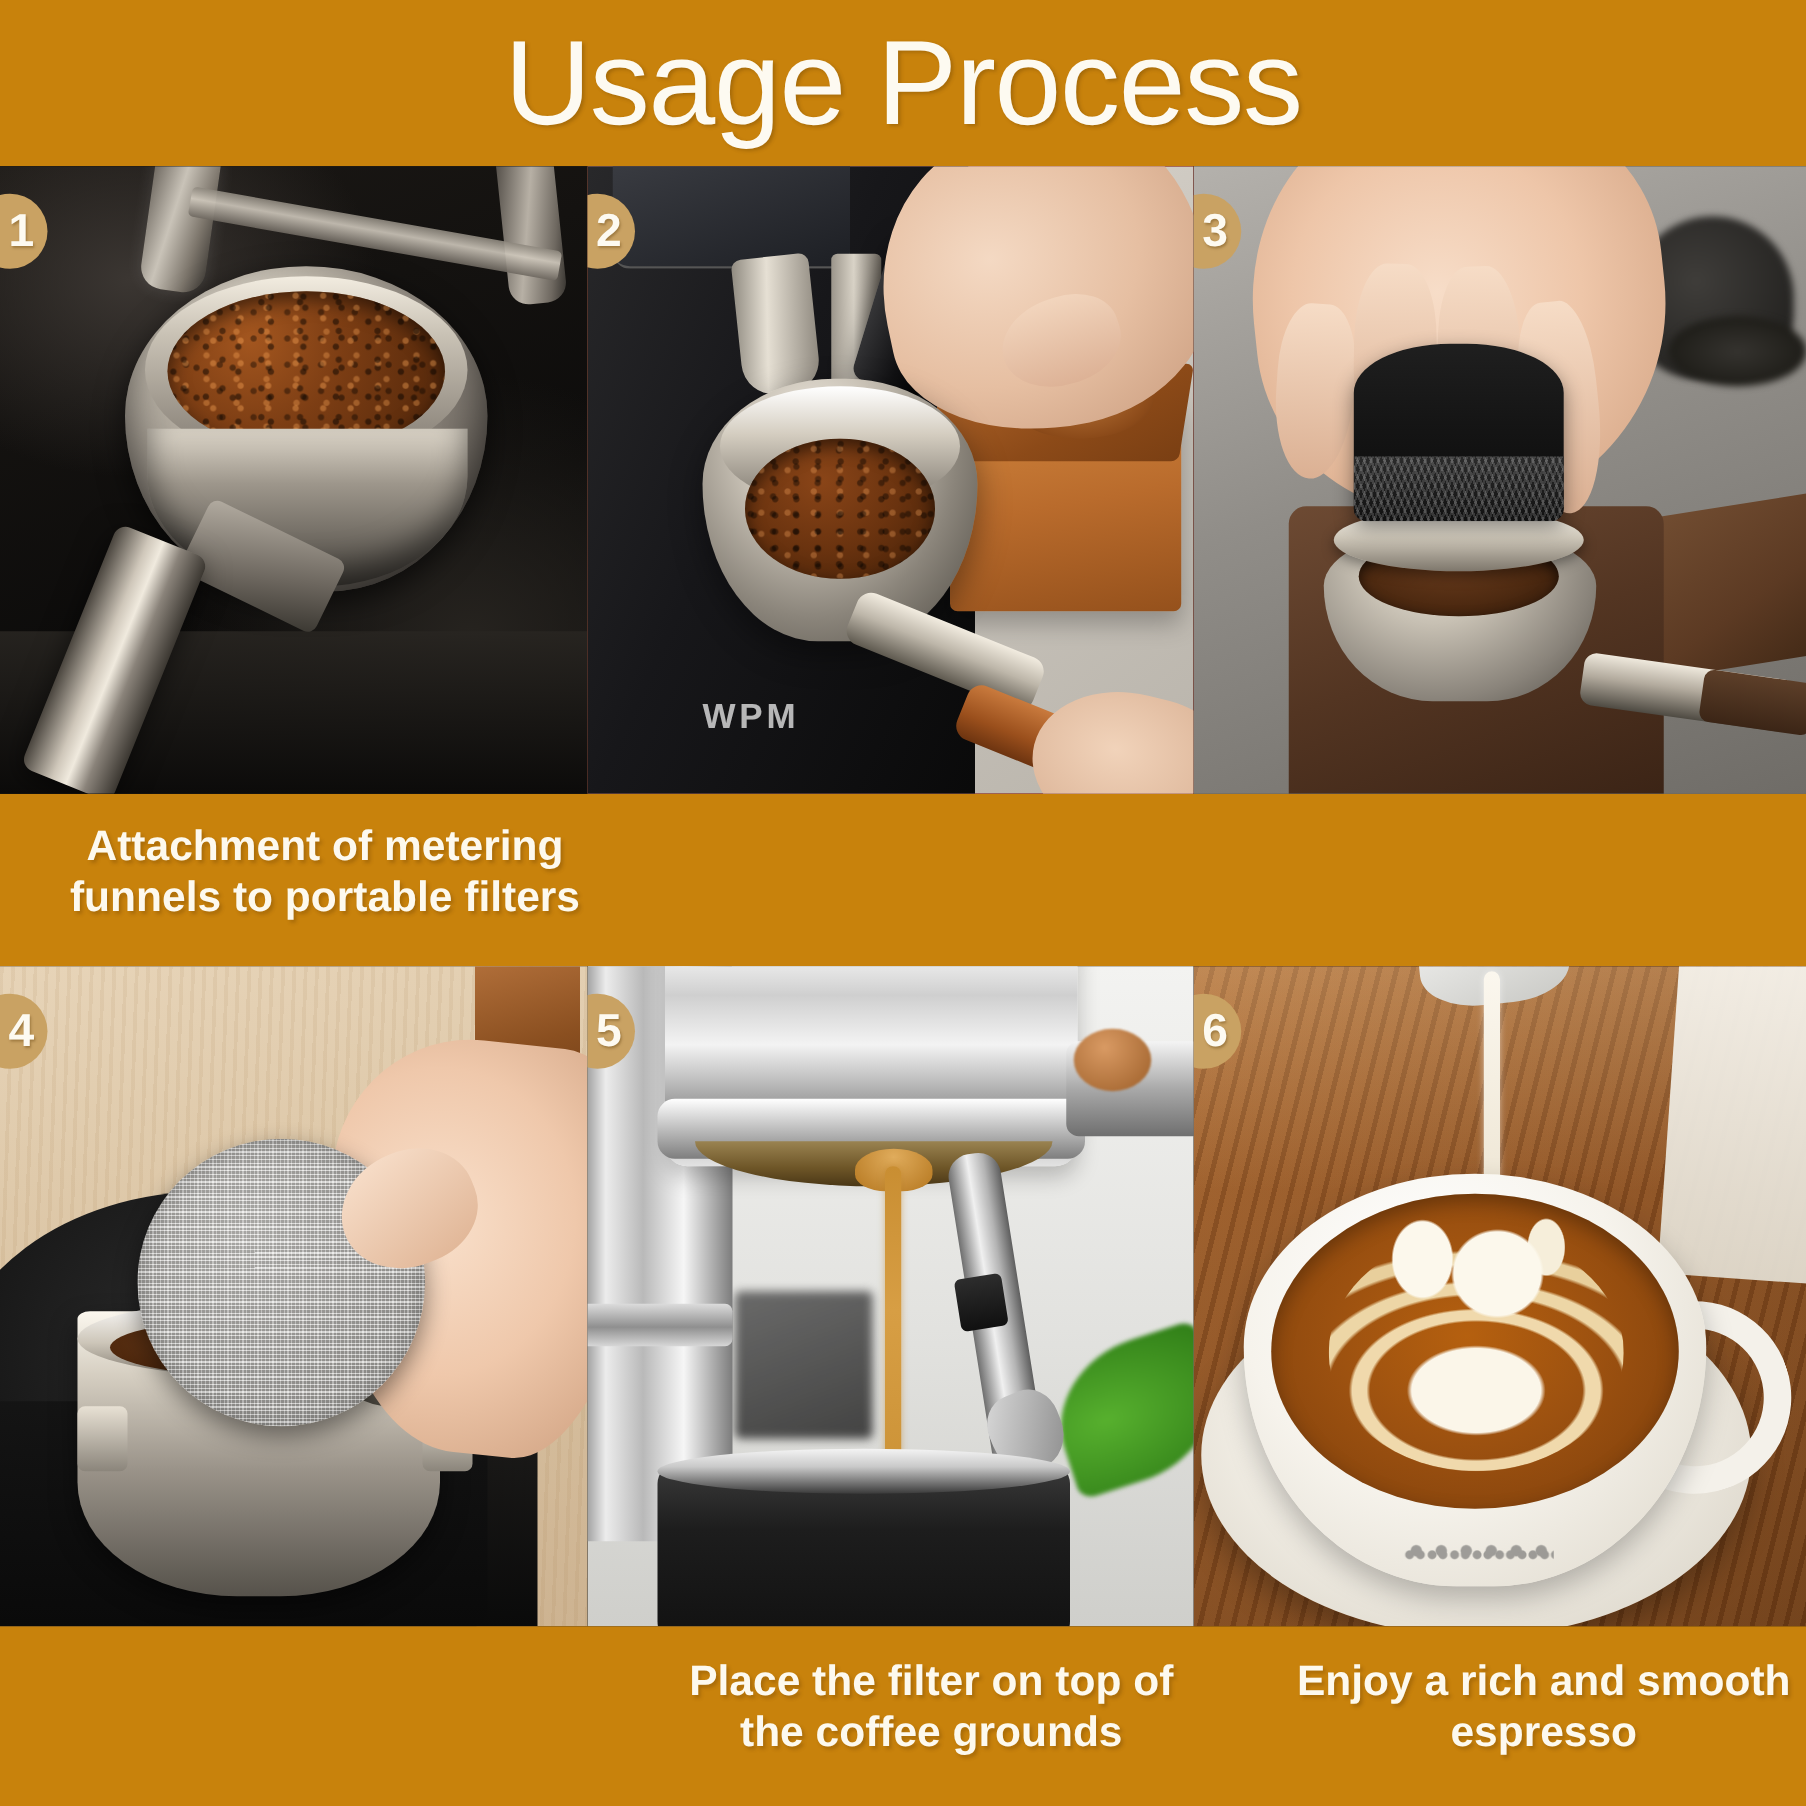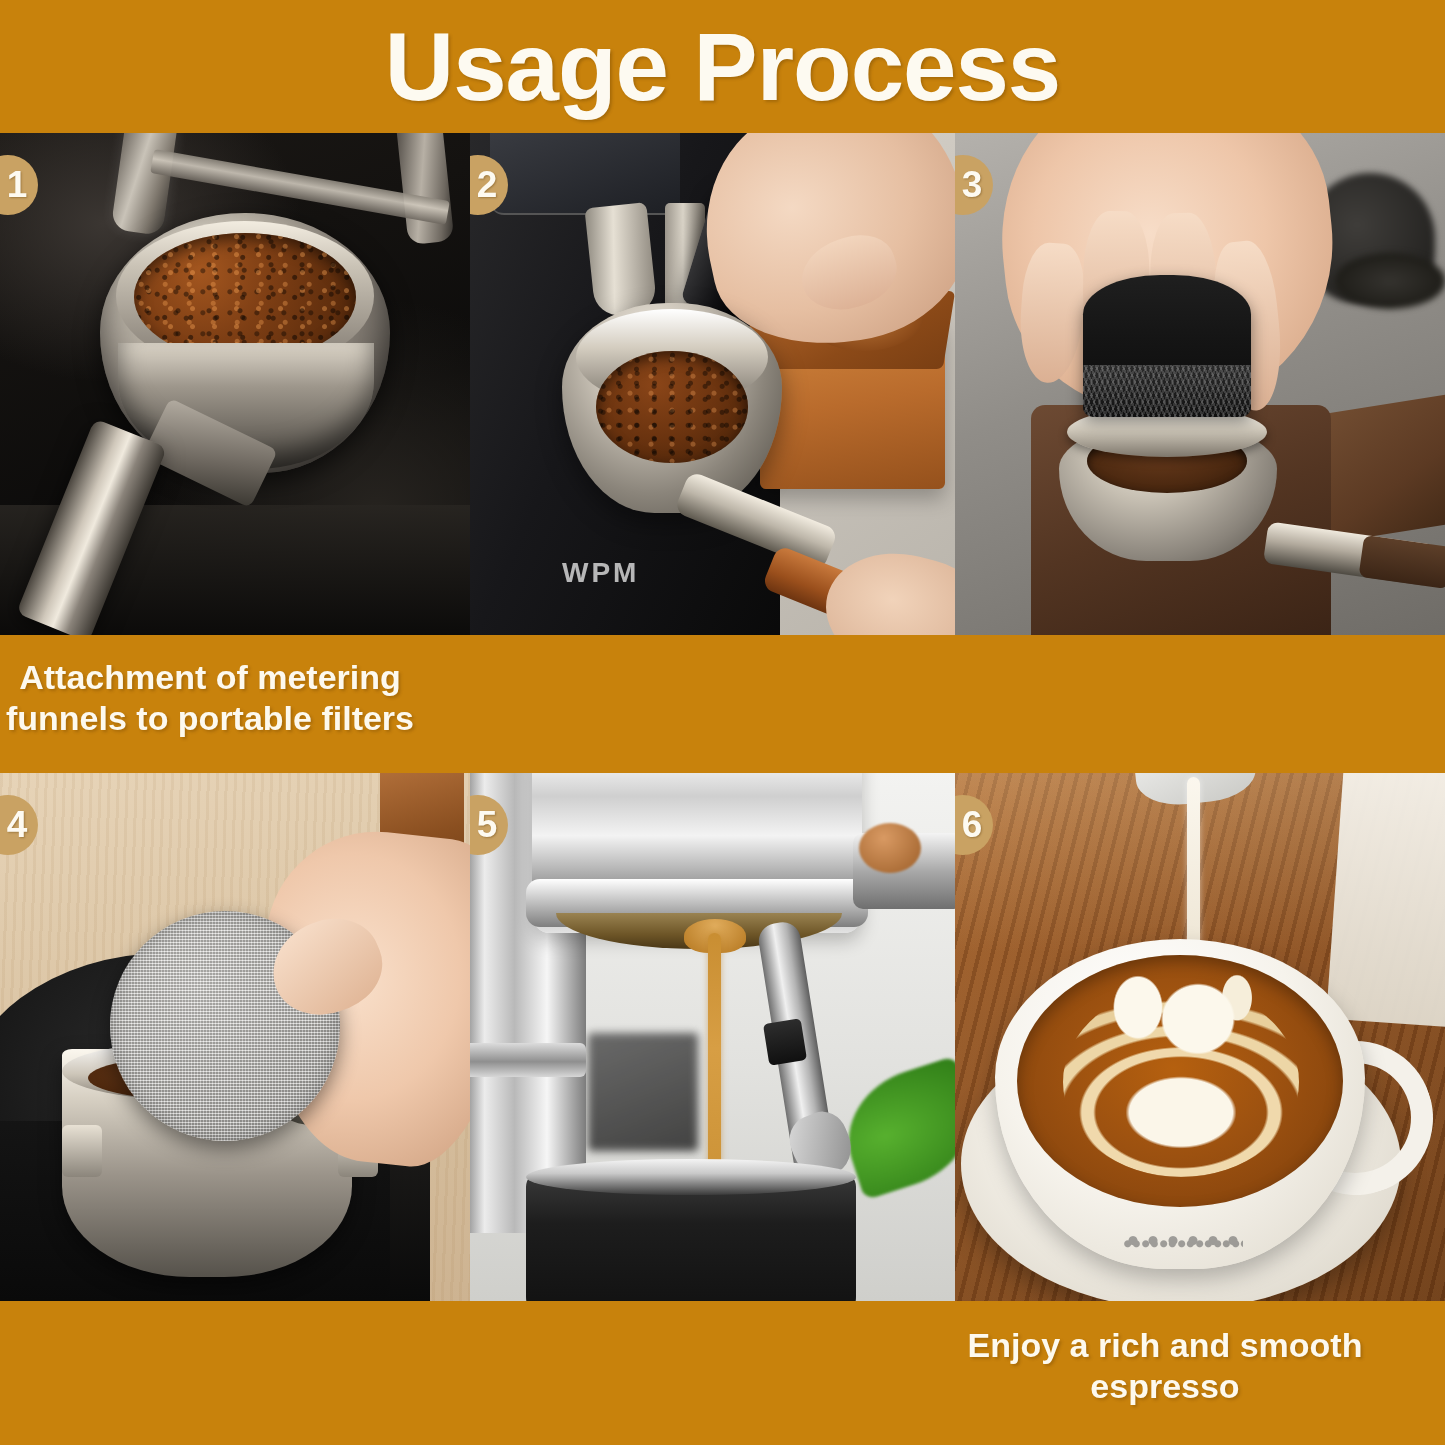--- a/index.html
+++ b/index.html
@@ -23,21 +23,21 @@
     left: 0;
     top: 0;
     width: 1445px;
     height: 133px;
     display: flex;
     align-items: center;
     justify-content: center;
   }
   .page-title {
     font-size: 96px;
-    font-weight: bold;
+    font-weight: normal;
     color: #fdfaf1;
     letter-spacing: -1px;
     line-height: 1;
     text-shadow: 2px 2px 3px rgba(90,52,0,0.30);
     white-space: nowrap;
   }
 
   
   .grid {
     position: absolute;
@@ -96,21 +96,21 @@
     z-index: 9;
     text-shadow: 1px 1px 2px rgba(80,50,0,0.35);
   }
 
   
   .caption {
     width: 100%;
     flex: 1;
     display: flex;
     align-items: flex-start;
-    justify-content: flex-start;
+    justify-content: flex-end;
     padding-top: 22px;
     box-sizing: border-box;
   }
   .caption span {
     display: block;
     text-align: center;
     color: #fdf9ee;
     font-size: 34px;
     font-weight: bold;
     line-height: 1.22;
@@ -785,20 +785,23 @@
           <div class="el wand"></div>
           <div class="el wand-clip"></div>
           <div class="el wand-tip"></div>
           <div class="el stream-top"></div>
           <div class="el stream"></div>
           <div class="el cup"></div>
           <div class="el cup-rim"></div>
         </div>
         <div class="badge">5</div>
       </div>
+      <div class="caption">
+        <span>Place the filter on top of the coffee grounds</span>
+      </div>
     </div>
 
     <div class="cell c3 row2">
       <div class="photo">
         <div class="photo-inner p6">
           <div class="el table"></div>
           <div class="el tbl-light"></div>
           <div class="el napkin"></div>
           <div class="el pitcher"></div>
           <div class="el milk"></div>

